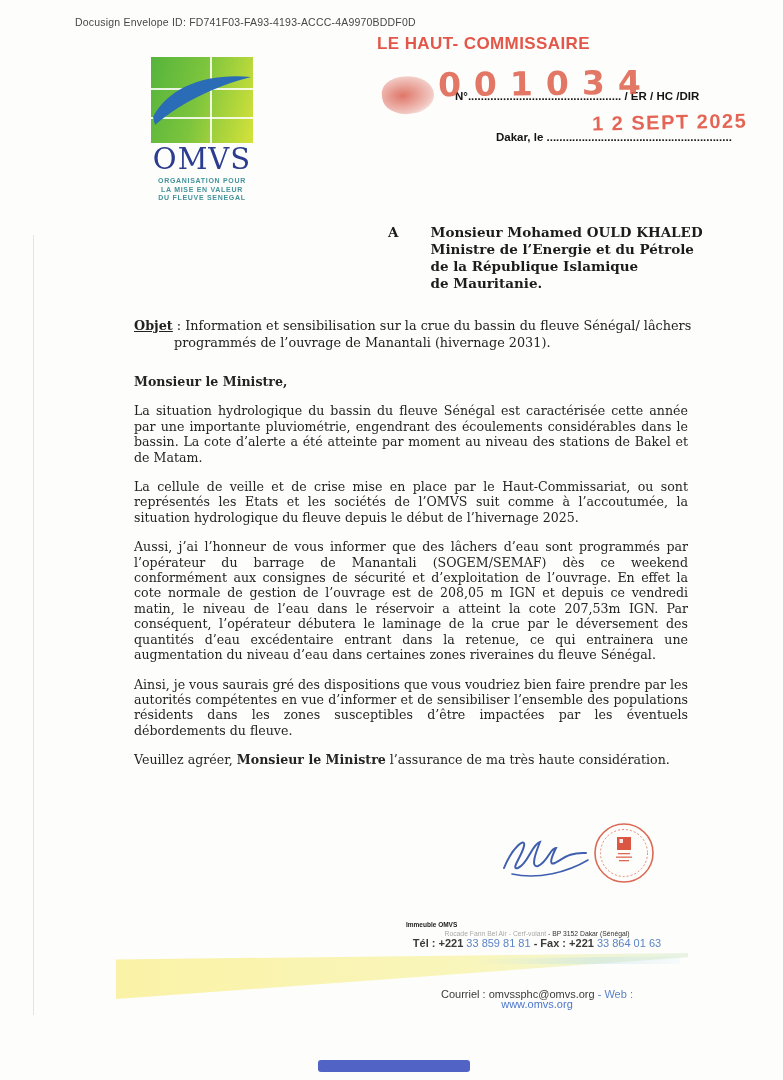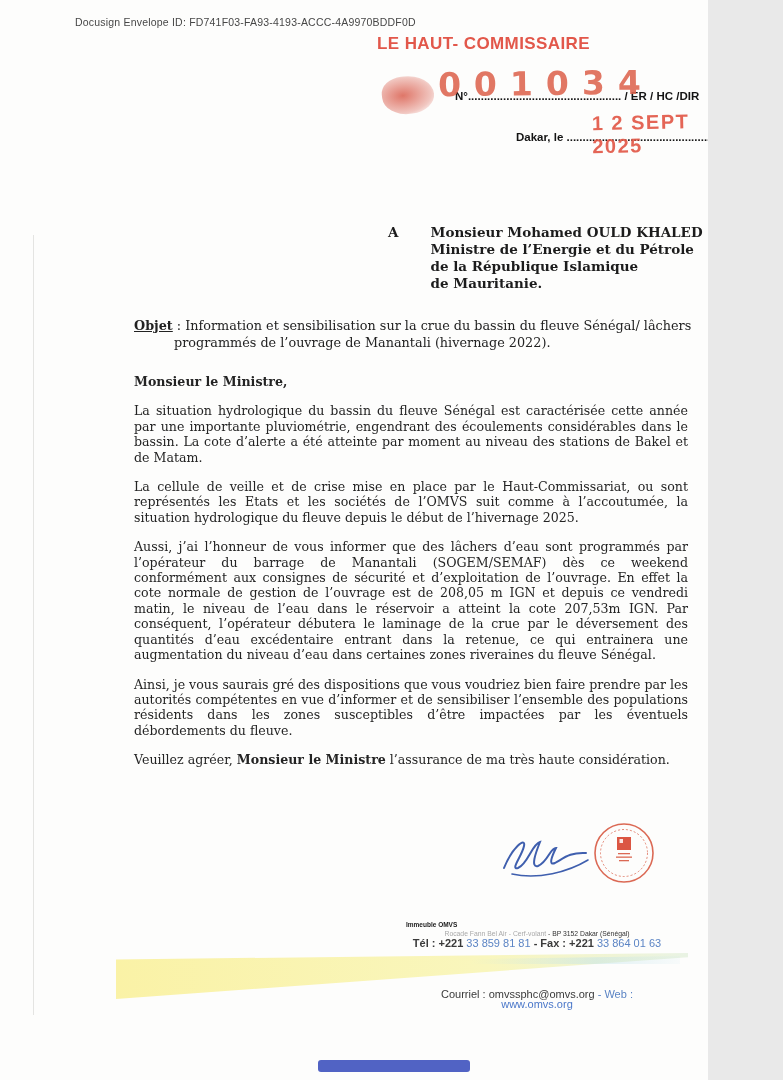--- a/index.html
+++ b/index.html
@@ -1,16 +1,16 @@
 <!DOCTYPE html>
 <html><head>
 <meta charset="utf-8">
 <style>
   html,body{margin:0;padding:0;background:#e9e9e9;}
-  .page{position:relative;width:708px;height:1080px;background:#fdfdfc;overflow:hidden;
+  .page{position:relative;width:783px;height:1080px;background:#fdfdfc;overflow:hidden;
         font-family:"DejaVu Serif", serif;color:#242424;}
   .scan-edge{position:absolute;left:33px;top:235px;width:1px;height:780px;background:#e4e4e2;}
 
   
   .docusign{position:absolute;top:16px;left:75px;font-family:"Liberation Sans",sans-serif;
             font-size:10.5px;color:#474747;letter-spacing:.2px;}
 
   
   .logo{position:absolute;top:57px;left:126px;width:152px;text-align:center;}
   .logo-square{position:relative;width:102px;height:86px;margin:0 auto;
@@ -31,21 +31,21 @@
                 background:radial-gradient(ellipse at 40% 50%,rgba(213,73,55,.75),rgba(213,73,55,.3) 65%,rgba(213,73,55,0) 90%);
                 border-radius:45% 60% 50% 55%;transform:rotate(-7deg);}
   .stamp-number{position:absolute;top:64px;left:438px;font-family:"DejaVu Sans",sans-serif;
                 font-weight:bold;font-size:33px;color:#de6550;letter-spacing:13px;opacity:.88;
                 transform:rotate(-.6deg);z-index:3;}
   .ref-line{position:absolute;top:90px;left:455px;width:290px;font-family:"Liberation Sans",sans-serif;
             font-weight:bold;font-size:11.5px;color:#141414;white-space:nowrap;overflow:hidden;}
   .date-stamp{position:absolute;top:111px;left:592px;font-family:"Liberation Sans",sans-serif;
               font-weight:bold;font-size:20px;color:#e25948;letter-spacing:1.5px;
               transform:rotate(-1.2deg);opacity:.92;z-index:3;}
-  .date-line{position:absolute;top:131px;left:516px;width:250px;font-family:"Liberation Sans",sans-serif;
+  .date-line{position:absolute;top:131px;left:496px;width:250px;font-family:"Liberation Sans",sans-serif;
              font-weight:bold;font-size:11.5px;color:#141414;white-space:nowrap;overflow:hidden;}
 
   
   .recipient{position:absolute;top:224px;left:388px;display:flex;gap:32px;
              font-weight:bold;font-size:13.5px;line-height:17px;color:#1c1c1c;}
 
   
   .subject{position:absolute;top:318px;left:134px;width:558px;font-size:12.8px;line-height:16.5px;
            padding-left:40px;text-indent:-40px;color:#222;}
   .subject-label{font-weight:bold;text-decoration:underline;}
@@ -85,39 +85,55 @@
               background:#5163c4;border-radius:3px;}
 </style>
 </head>
 <body>
 
 <div class="page">
 
   <div class="docusign">Docusign Envelope ID: FD741F03-FA93-4193-ACCC-4A9970BDDF0D</div>
   <div class="scan-edge"></div>
 
+  <div class="logo">
+    <div class="logo-square">
+      <div class="grid-h1"></div>
+      <div class="grid-h2"></div>
+      <div class="grid-v"></div>
+      <svg class="logo-swoosh" viewBox="0 0 102 86">
+        <path d="M2,60 C18,30 55,16 100,20 C72,27 34,42 4,68 Z" fill="#2a6cb5"></path>
+      </svg>
+    </div>
+    <div class="logo-acronym">OMVS</div>
+    <div class="logo-orgname">
+      <div>ORGANISATION POUR</div>
+      <div>LA MISE EN VALEUR</div>
+      <div>DU FLEUVE SENEGAL</div>
+    </div>
+  </div>
 
   <div class="office-title">LE HAUT- COMMISSAIRE</div>
   <div class="stamp-smudge"></div>
   <div class="stamp-number">001034</div>
   <div class="ref-line"><span>N°</span><span>................................................</span><span> / ER / HC /DIR</span></div>
   <div class="date-stamp">1 2 SEPT 2025</div>
   <div class="date-line"><span>Dakar, le </span><span>..........................................................</span></div>
 
   <div class="recipient">
     <div>A</div>
     <div>
       <div>Monsieur Mohamed OULD KHALED</div>
       <div>Ministre de l’Energie et du Pétrole</div>
       <div>de la République Islamique</div>
       <div>de Mauritanie.</div>
     </div>
   </div>
 
-  <div class="subject"><span class="subject-label">Objet</span><span> : </span><span>Information et sensibilisation sur la crue du bassin du fleuve Sénégal/ lâchers programmés de l’ouvrage de Manantali (hivernage 2022).</span></div>
+  <div class="subject"><span class="subject-label">Objet</span><span> : </span><span>Information et sensibilisation sur la crue du bassin du fleuve Sénégal/ lâchers programmés de l’ouvrage de Manantali (hivernage 2031).</span></div>
 
   <div class="body-block">
     <div class="salutation">Monsieur le Ministre,</div>
     <p>La situation hydrologique du bassin du fleuve Sénégal est caractérisée cette année par une importante pluviométrie, engendrant des écoulements considérables dans le bassin. La cote d’alerte a été atteinte par moment au niveau des stations de Bakel et de Matam.</p>
     <p>La cellule de veille et de crise mise en place par le Haut-Commissariat, ou sont représentés les Etats et les sociétés de l’OMVS suit comme à l’accoutumée, la situation hydrologique du fleuve depuis le début de l’hivernage 2025.</p>
     <p>Aussi, j’ai l’honneur de vous informer que des lâchers d’eau sont programmés par l’opérateur du barrage de Manantali (SOGEM/SEMAF) dès ce weekend conformément aux consignes de sécurité et d’exploitation de l’ouvrage. En effet la cote normale de gestion de l’ouvrage est de 208,05 m IGN et depuis ce vendredi matin, le niveau de l’eau dans le réservoir a atteint la cote 207,53m IGN. Par conséquent, l’opérateur débutera le laminage de la crue par le déversement des quantités d’eau excédentaire entrant dans la retenue, ce qui entrainera une augmentation du niveau d’eau dans certaines zones riveraines du fleuve Sénégal.</p>
     <p>Ainsi, je vous saurais gré des dispositions que vous voudriez bien faire prendre par les autorités compétentes en vue d’informer et de sensibiliser l’ensemble des populations résidents dans les zones susceptibles d’être impactées par les éventuels débordements du fleuve.</p>
     <p class="closing"><span>Veuillez agréer, </span><b>Monsieur le Ministre</b><span> l’assurance de ma très haute considération.</span></p>
   </div>
 

